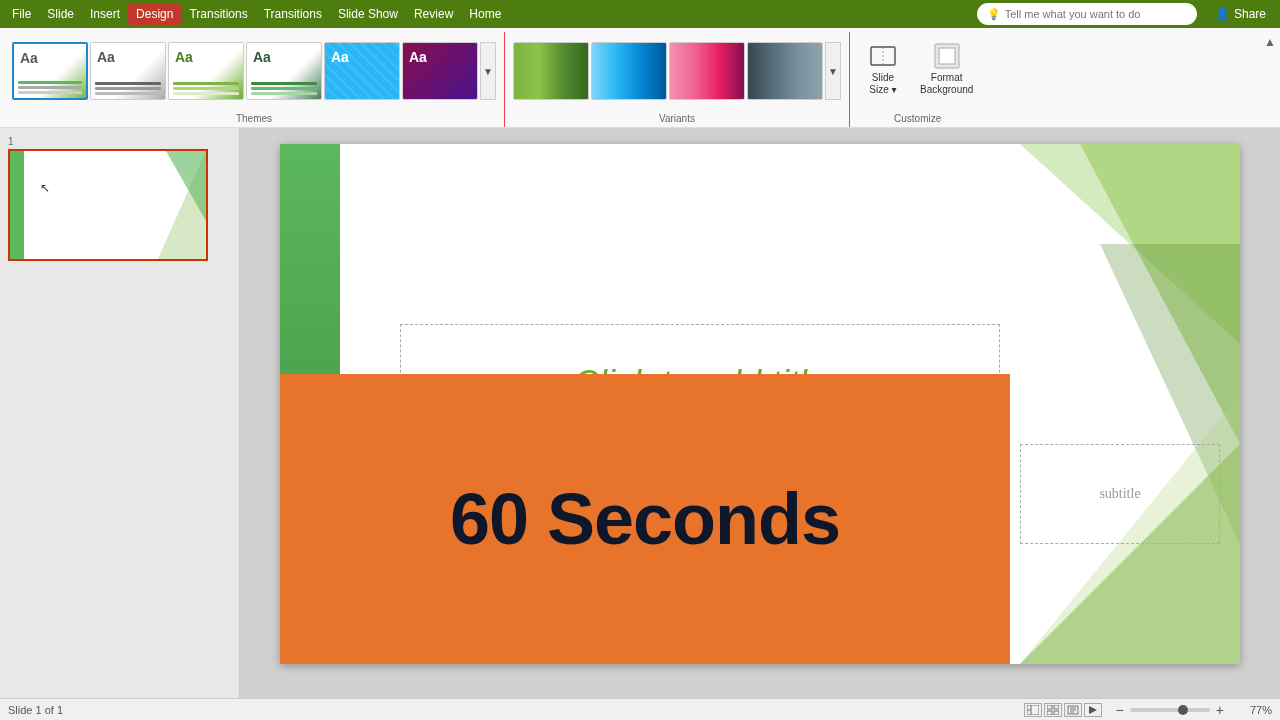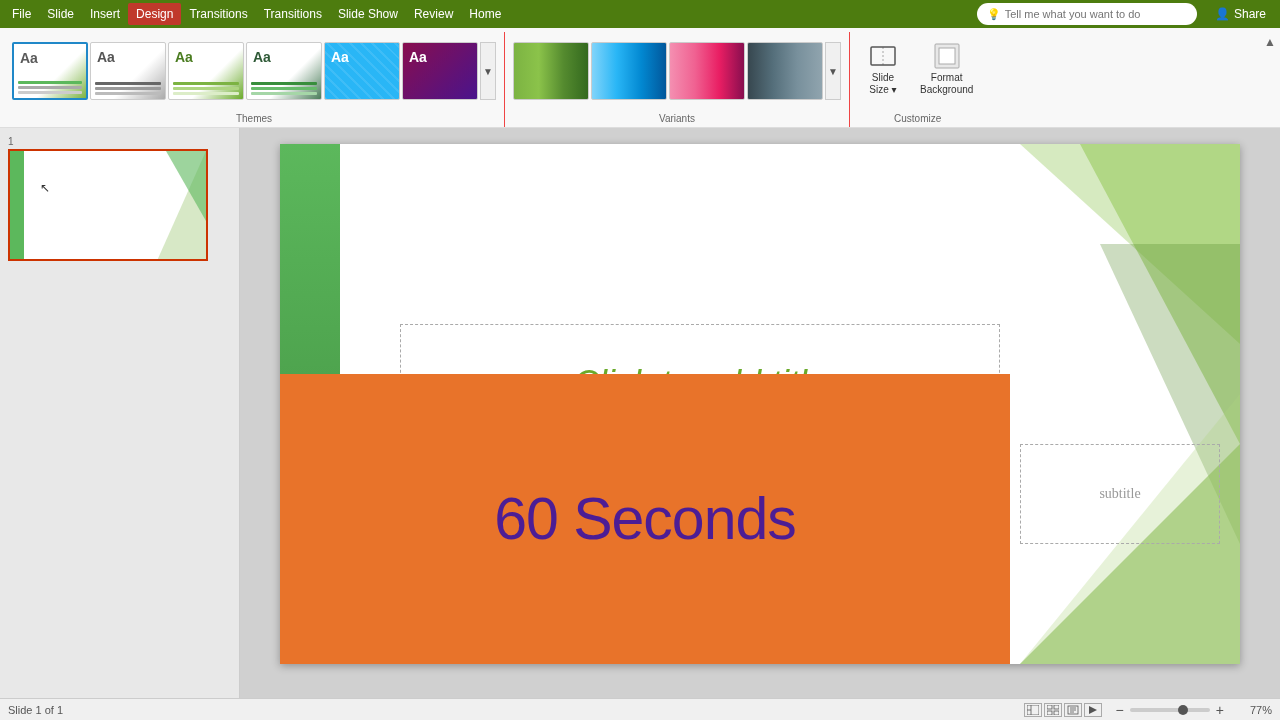--- a/index.html
+++ b/index.html
@@ -281,23 +281,23 @@
       bottom: 0;
       width: 730px;
       height: 290px;
       background: #e8732a;
       z-index: 10;
       display: flex;
       align-items: center;
       justify-content: center;
     }
     .overlay-text {
-      color: #4c1d95;
-      font-size: 59px;
-      font-weight: 400;
+      color: #0f172a;
+      font-size: 72px;
+      font-weight: 700;
       letter-spacing: -1px;
     }
 
     
     .status-bar {
       position: absolute;
       bottom: 0;
       left: 0;
       right: 0;
       height: 22px;

